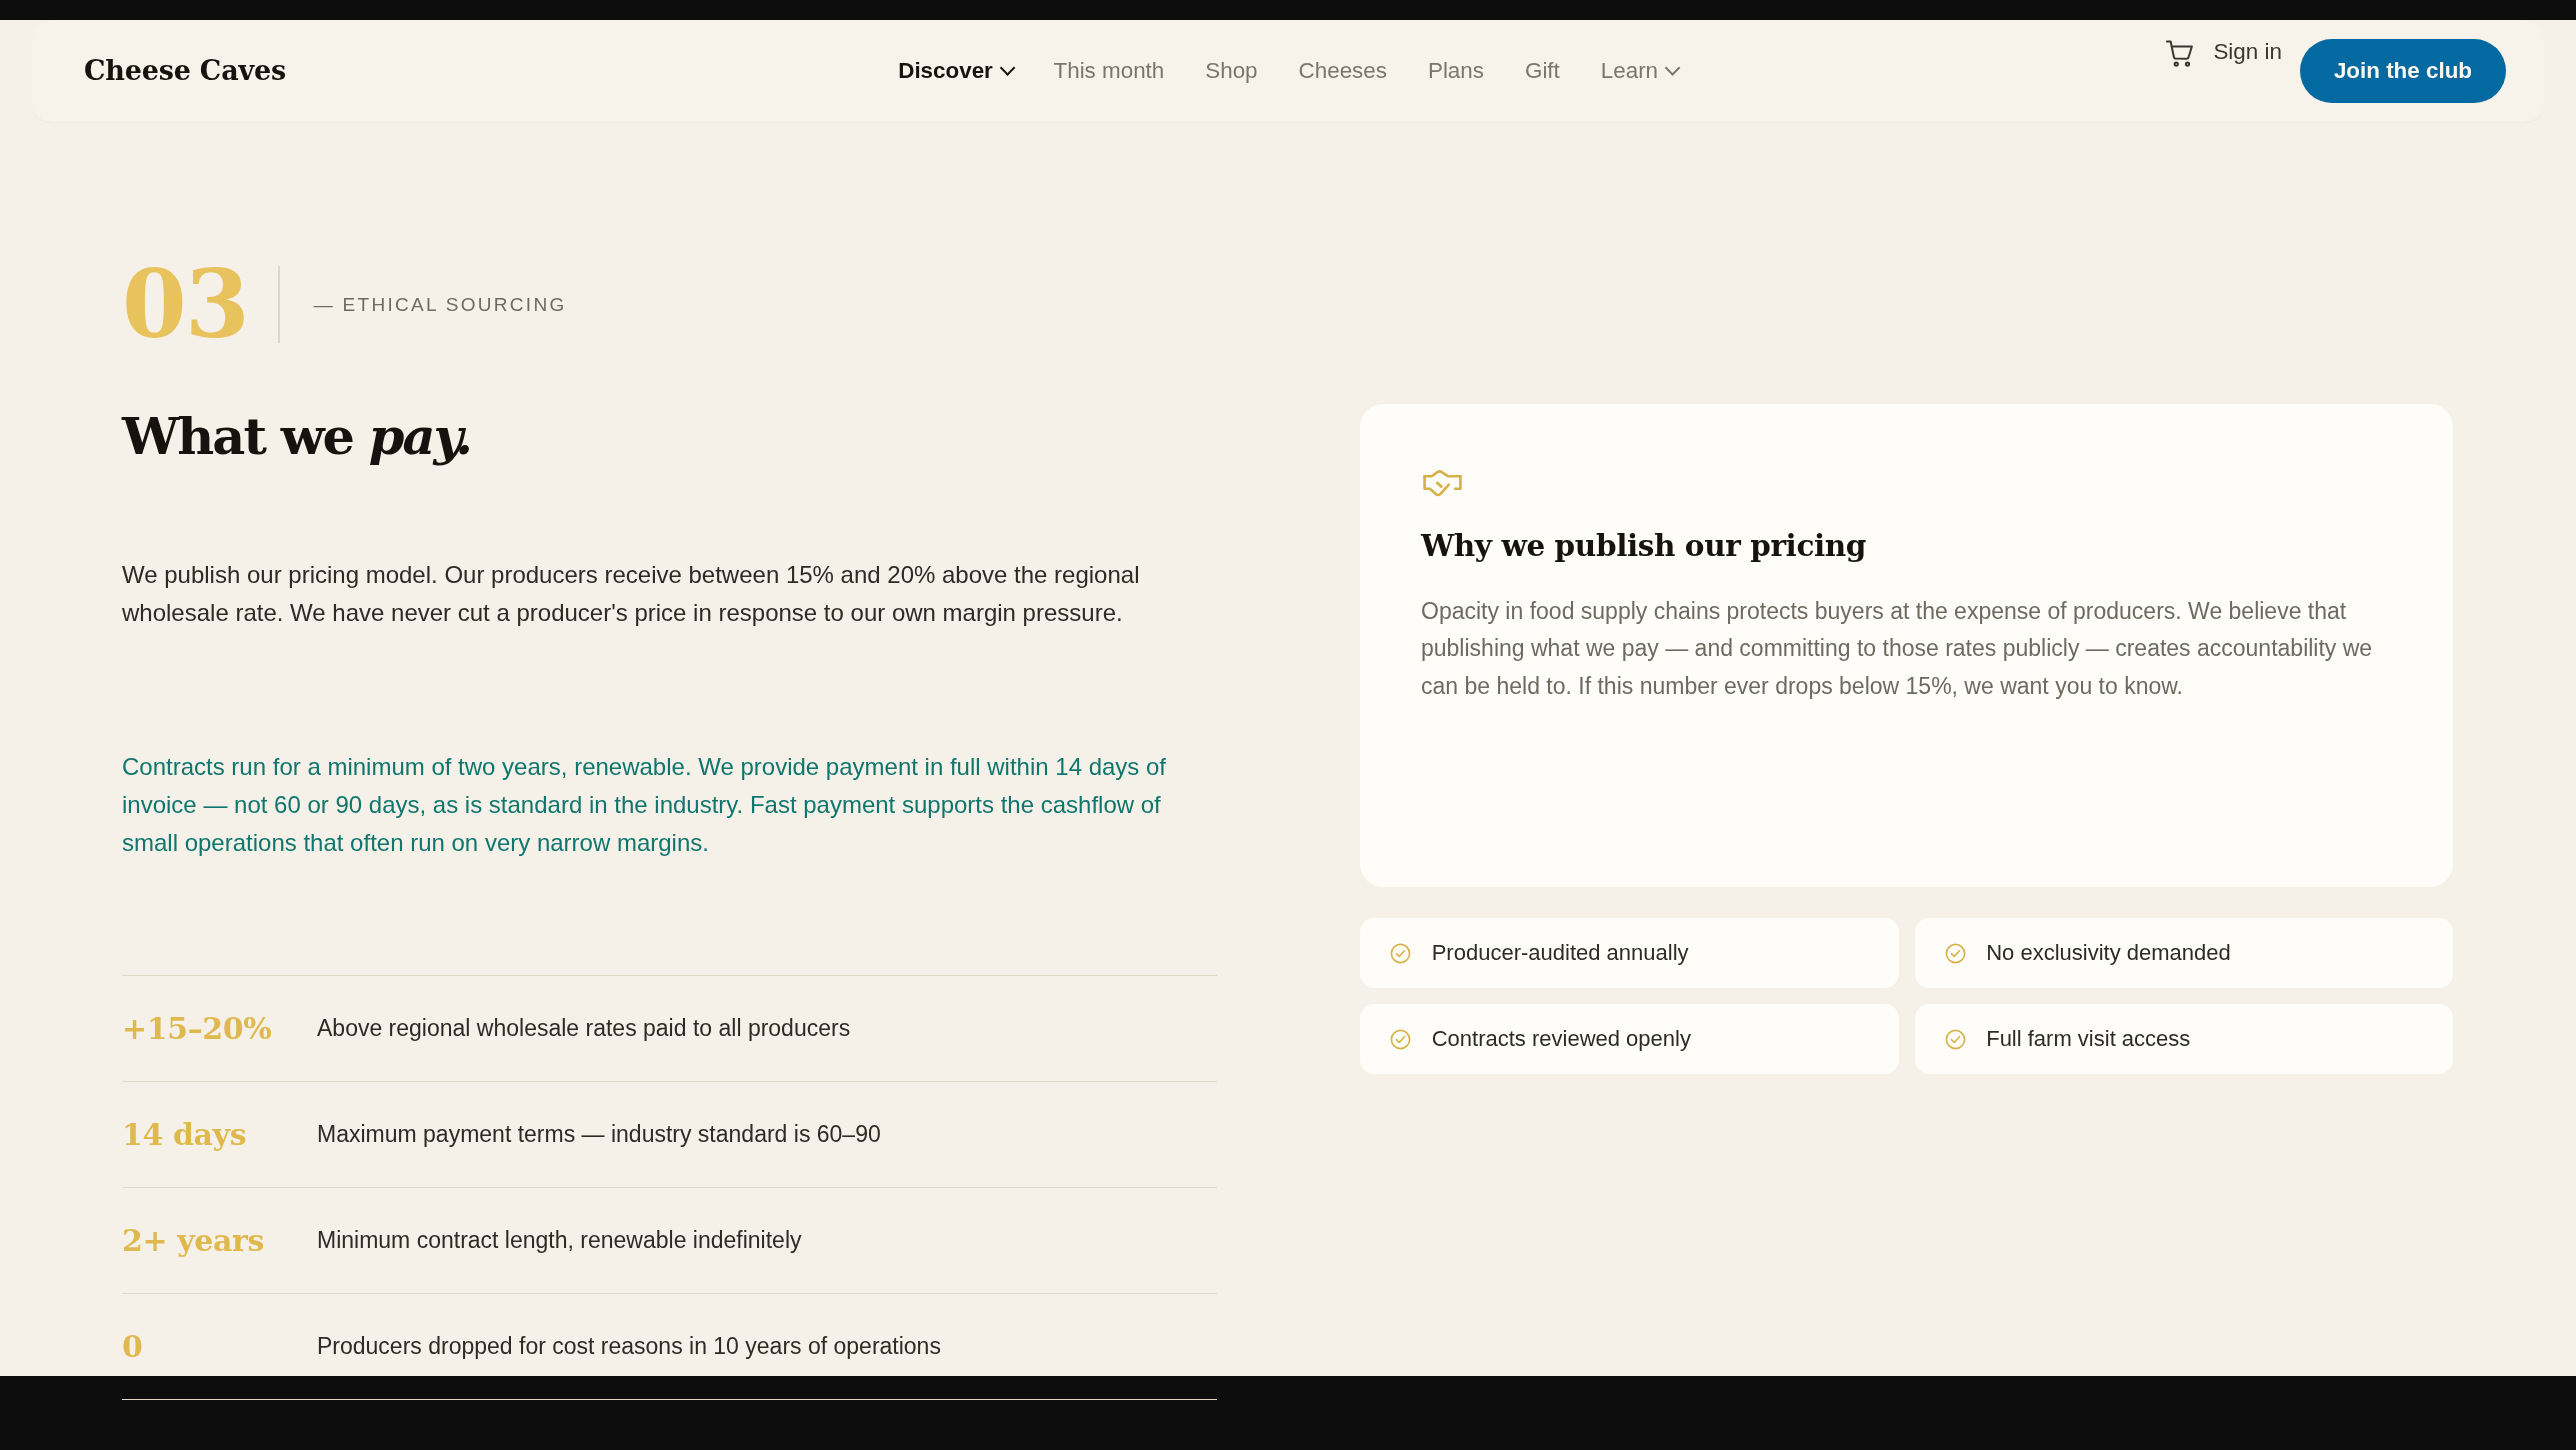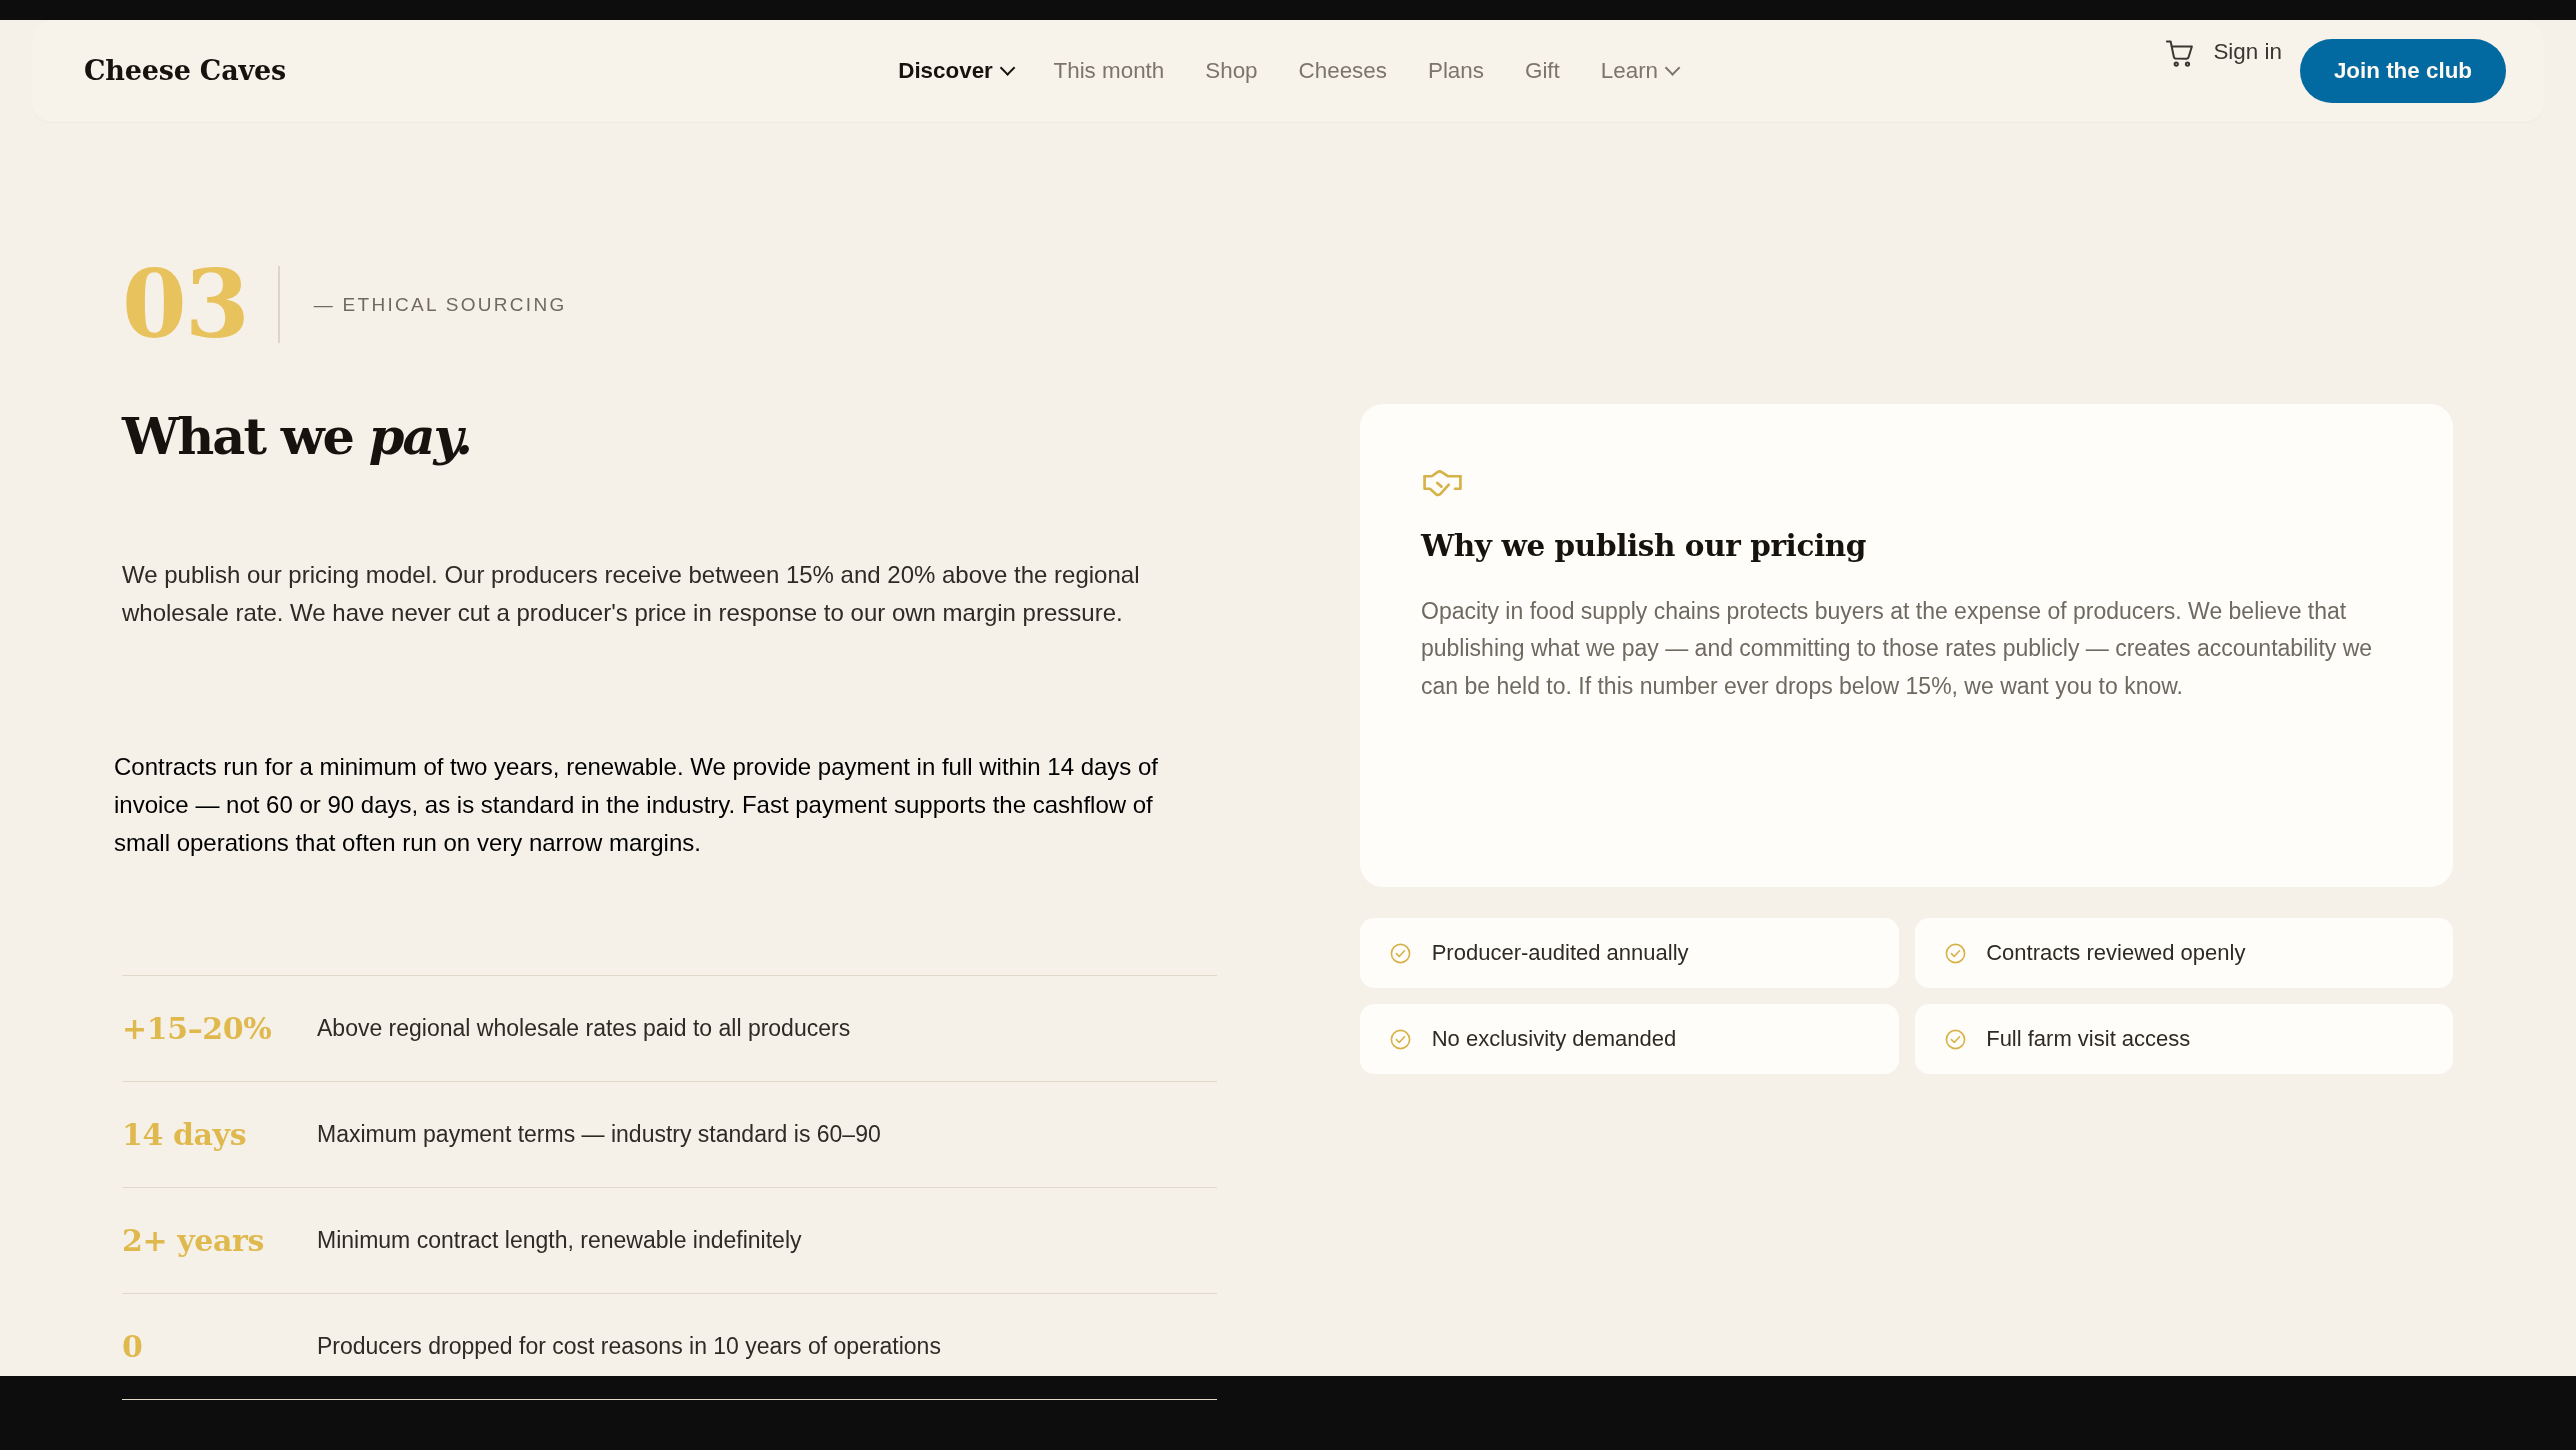--- a/index.html
+++ b/index.html
@@ -166,26 +166,26 @@
     left: 122px;
     top: 556px;
     width: 1098px;
     font-size: 24px;
     line-height: 1.59;
     color: #2e2a25;
   }
 
   .body-2 {
     position: absolute;
-    left: 114px;
+    left: 122px;
     top: 748px;
     width: 1098px;
     font-size: 24px;
     line-height: 1.59;
-    color: #000000;
+    color: #0f766e;
   }
 
   
   .stats {
     position: absolute;
     left: 122px;
     top: 975px;
     width: 1095px;
     border-top: 0.9px solid #e0d9c9;
   }
@@ -365,30 +365,30 @@
       </span>
       <span class="check-label">Producer-audited annually</span>
     </div>
     <div class="check-item">
       <span>
         <svg class="check-icon" viewBox="0 0 24 24" fill="none" stroke="currentColor" stroke-width="1.7" stroke-linecap="round" stroke-linejoin="round">
           <circle cx="12" cy="12" r="9.5"></circle>
             <path d="M7.8 12.2l2.9 2.9 5.5-5.9"></path>
         </svg>
       </span>
-      <span class="check-label">Contracts reviewed openly</span>
+      <span class="check-label">No exclusivity demanded</span>
     </div>
     <div class="check-item">
       <span>
         <svg class="check-icon" viewBox="0 0 24 24" fill="none" stroke="currentColor" stroke-width="1.7" stroke-linecap="round" stroke-linejoin="round">
           <circle cx="12" cy="12" r="9.5"></circle>
             <path d="M7.8 12.2l2.9 2.9 5.5-5.9"></path>
         </svg>
       </span>
-      <span class="check-label">No exclusivity demanded</span>
+      <span class="check-label">Contracts reviewed openly</span>
     </div>
     <div class="check-item">
       <span>
         <svg class="check-icon" viewBox="0 0 24 24" fill="none" stroke="currentColor" stroke-width="1.7" stroke-linecap="round" stroke-linejoin="round">
           <circle cx="12" cy="12" r="9.5"></circle>
             <path d="M7.8 12.2l2.9 2.9 5.5-5.9"></path>
         </svg>
       </span>
       <span class="check-label">Full farm visit access</span>
     </div>

